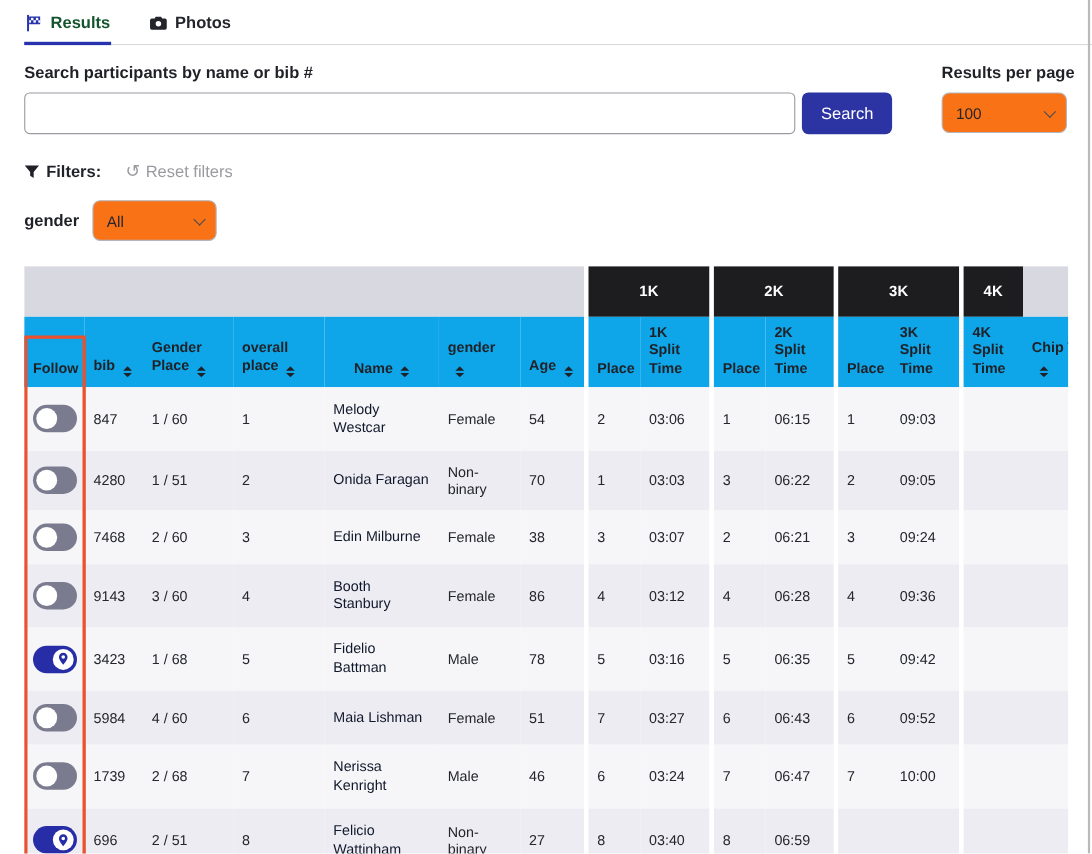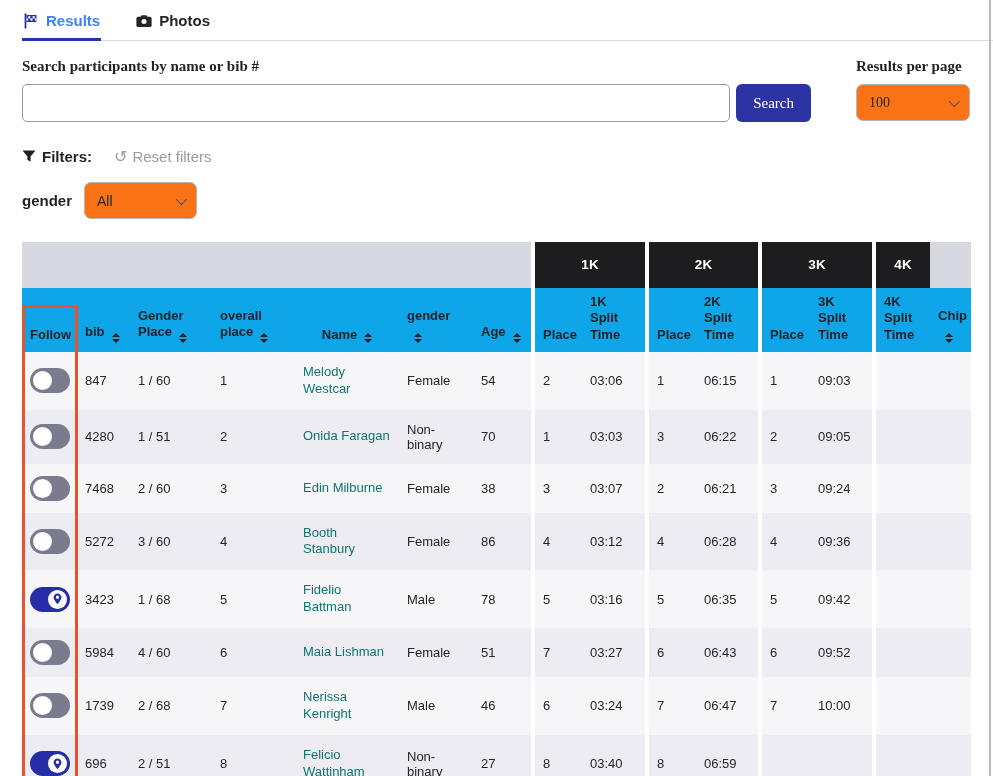--- a/index.html
+++ b/index.html
@@ -5,27 +5,27 @@
   * { margin:0; padding:0; box-sizing:border-box; }
   html,body { width:993px; height:776px; overflow:hidden; background:#ffffff;
     font-family:"Liberation Sans","DejaVu Sans",sans-serif; color:#24262b; }
   .page { position:relative; width:993px; height:776px; padding:10px 0 0 22px; }
   .right-rule { position:absolute; left:989px; top:0; width:2px; height:776px; background:#b9b9b9; }
 
   
   .tabs { display:flex; align-items:flex-end; gap:34px; border-bottom:1px solid #d9d9de; padding-right:22px; }
   .tab { display:inline-flex; align-items:center; gap:7px; font-size:15px; font-weight:700;
     padding:2px 1px 9px 1px; color:#23252b; cursor:pointer; border-bottom:3px solid transparent; margin-bottom:-1px; }
-  .tab.active { color:#3b82f6; border-bottom-color:#2632ae; }
+  .tab.active { color:#14532d; border-bottom-color:#2632ae; }
   .tab .ticon { display:inline-flex; }
   .badge { display:inline-flex; align-items:center; justify-content:center; min-width:22px; height:22px;
     border-radius:50%; background:#dbe0f7; color:#3949c0; font-size:13px; font-weight:600; }
 
   
-  .search-row { display:flex; margin-top:17px; padding-right:23px;font-family:Liberation Serif, serif; }
+  .search-row { display:flex; margin-top:17px; padding-right:23px; }
   .search-col { flex:1; margin-right:45px; }
   .field-label { display:block; font-size:15px; font-weight:700; color:#1f2126; margin-bottom:9px; }
   .search-line { display:flex; gap:6px; }
   .search-line input { flex:1; height:38px; border:1px solid #9a9aa2; border-radius:5px; padding:0 10px;
     font-size:14px; font-family:inherit; background:#fff; }
   .btn-primary { height:38px; padding:0 17px; background:#2c34a4; color:#fff; border:none; border-radius:6px;
     font-size:15px; font-family:inherit; cursor:pointer; }
   .rpp-col { width:114px; flex:0 0 114px; }
   .selectbox { display:flex; align-items:center; height:37px; border:1px solid #b4b4bc; border-radius:7px;
     background:#f97316; padding:16px 12px; font-size:14px; cursor:pointer; }
@@ -47,21 +47,21 @@
   col.c-gap { width:4px; }
   td,th { font-size:13px; text-align:left; }
   thead th { background:#0ea5e9; color:#1f2126; font-weight:700; vertical-align:bottom; padding:6px 8px 9px 8px; line-height:1.25; }
   thead tr.grp-row th { padding:0; height:46px; vertical-align:middle; }
   th.hdr-pad { background:#d8d8e0; }
   th.grp { background:#1d1d20; color:#ffffff; text-align:center; font-size:13.5px; letter-spacing:.2px; }
   th.gap, td.gap { background:#ffffff !important; padding:0; }
   tbody td { padding:12px 8px; vertical-align:middle; color:#24262b; }
   tbody tr:nth-child(odd)  td { background:#f6f6f8; }
   tbody tr:nth-child(even) td { background:#edecf3; }
-  td.name-cell a { color:#0f766e; text-decoration:none; line-height:1.3; }
+  td.name-cell a { color:#0f172a; text-decoration:none; line-height:1.3; }
   .sort { display:inline-flex; flex-direction:column; gap:2px; margin-left:7px; vertical-align:-1px; }
   .sort i { display:block; width:0; height:0; border-left:4px solid transparent; border-right:4px solid transparent; }
   .sort .up { border-bottom:4.5px solid #1f2126; }
   .sort .dn { border-top:4.5px solid #1f2126; }
   .th-flex { display:flex; align-items:flex-end; justify-content:center; }
 
   
   .toggle { position:relative; width:40px; height:25px; border-radius:13px; background:#7b7b8f; cursor:pointer; }
   .toggle .knob { position:absolute; top:3px; left:3px; width:19px; height:19px; border-radius:50%;
     background:#ffffff; display:flex; align-items:center; justify-content:center; }
@@ -315,21 +315,21 @@
   </tr>
 
   <tr>
     <td>
       <div class="toggle" role="switch" aria-checked="false">
         <div class="knob">
           
         </div>
       </div>
     </td>
-    <td>5272</td>
+    <td>9143</td>
     <td>3 / 60</td>
     <td>4</td>
     <td class="name-cell"><a href="#">Booth Stanbury</a></td>
     <td>Female</td>
     <td>86</td>
     <td class="gap"></td>
     <td>4</td>
     <td>03:12</td>
     <td class="gap"></td>
     <td>4</td>

